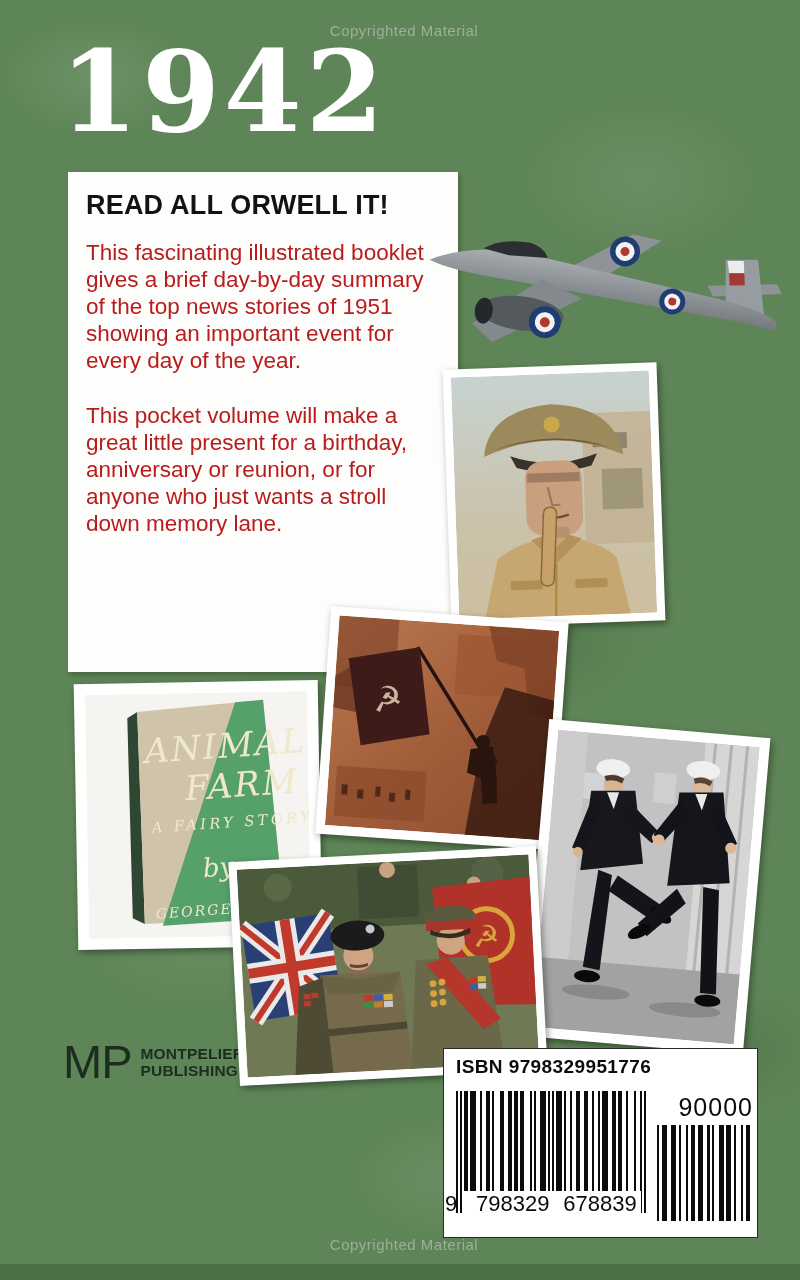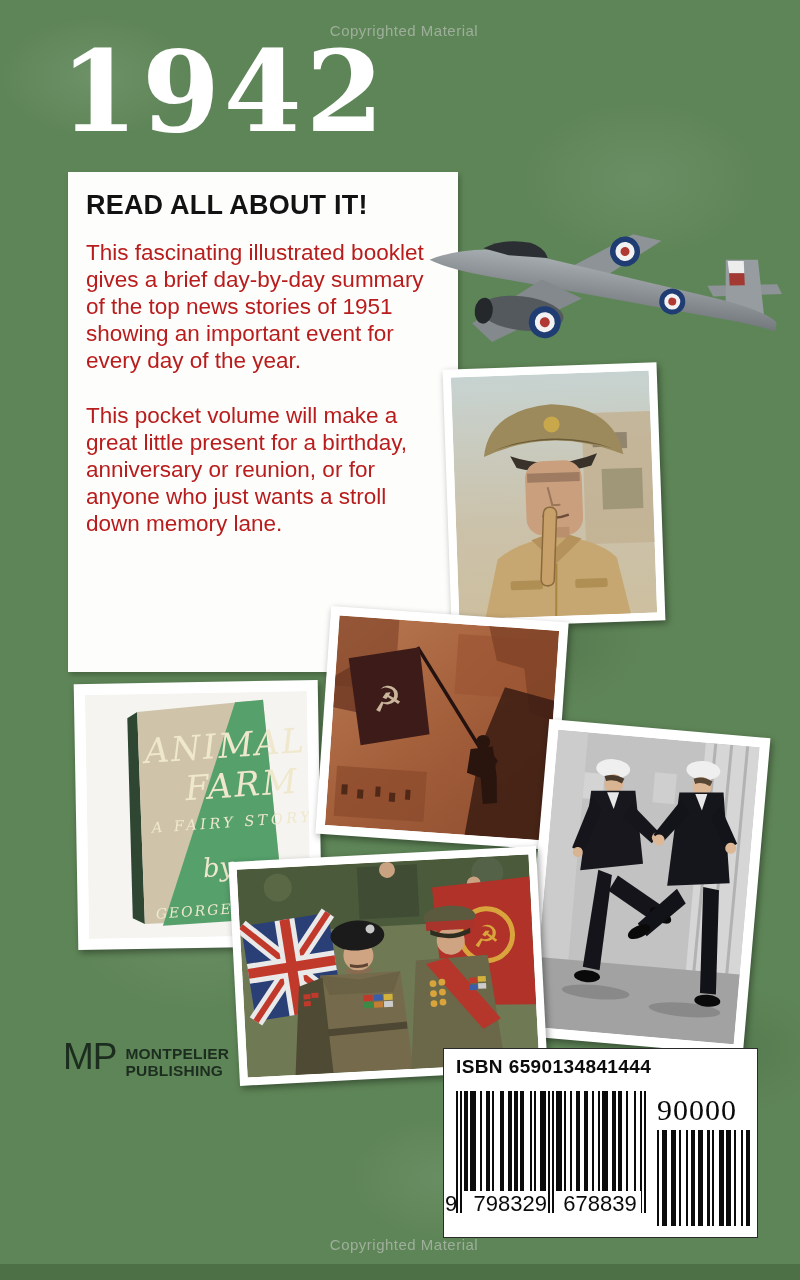--- a/index.html
+++ b/index.html
@@ -29,45 +29,45 @@
   .blurb p{margin:0 0 28px 0;font-size:22.5px;line-height:27px;color:#b91c1c;}
   .jet{position:absolute;left:420px;top:218px;width:380px;height:165px;z-index:2;}
   .photo{position:absolute;background:#fff;box-shadow:2px 3px 7px rgba(0,0,0,.4);box-sizing:border-box;}
   .photo-inner{width:100%;height:100%;overflow:hidden;display:block;}
   .photo-mac{left:447px;top:366px;width:214px;height:258px;padding:8px;transform:rotate(-2deg);z-index:3;}
   .photo-af{left:76px;top:682px;width:244px;height:266px;padding:11px;transform:rotate(-1deg);z-index:3;}
   .photo-reich{left:323px;top:614px;width:238px;height:228px;padding:9px;transform:rotate(4deg);z-index:4;}
   .photo-sailors{left:535px;top:728px;width:222px;height:318px;padding:10px;transform:rotate(5deg);z-index:5;}
   .photo-generals{left:234px;top:854px;width:308px;height:224px;padding:8px;transform:rotate(-3deg);z-index:6;}
   .publisher{position:absolute;left:63px;top:1038px;display:flex;align-items:flex-start;color:#1c2d1f;z-index:2;}
-  .publisher .initials{font-size:37px;line-height:1;font-weight:400;letter-spacing:-1px;}
+  .publisher .initials{font-size:47px;line-height:1;font-weight:400;letter-spacing:-1px;}
   .publisher .name{margin-left:9px;margin-top:7px;font-size:15.5px;font-weight:600;line-height:1.12;letter-spacing:.2px;}
   .barcode-box{position:absolute;left:443px;top:1048px;width:315px;height:190px;background:#fff;
     border:1px solid #2a2a2a;box-sizing:border-box;z-index:10;}
   .isbn-label{position:absolute;left:12px;top:7px;font-size:19px;font-weight:600;letter-spacing:.4px;color:#0c0c0c;}
   .barcode-main{position:absolute;left:12px;top:42px;width:192px;height:130px;}
   .barcode-bars{display:flex;align-items:flex-start;}
   .barcode-digits{position:absolute;left:0;top:100px;width:190px;height:26px;font-size:22px;color:#0b0b0b;}
   .barcode-digits .d9{position:absolute;left:-11px;top:0;background:transparent;}
-  .barcode-digits .g1{position:absolute;left:9px;top:0;width:82px;text-align:right;background:#fff;}
+  .barcode-digits .g1{position:absolute;left:20px;top:0;width:82px;text-align:left;background:#fff;}
   .barcode-digits .g2{position:absolute;left:103px;top:0;width:82px;text-align:center;background:#fff;}
   .barcode-addon{position:absolute;left:213px;top:44px;width:96px;}
-  .price-code{font-size:30px;color:#0b0b0b;text-align:left;margin:0 0 3px 0;letter-spacing:1px;font-family:Liberation Serif, serif;}
+  .price-code{font-size:25px;color:#0b0b0b;text-align:right;margin:0 0 3px 0;letter-spacing:1px;}
 </style>
 </head>
 <body>
 
 <div class="cover">
 
   <div class="copyright copy-top">Copyrighted Material</div>
 
   <div class="year-title">1942</div>
 
   <div class="blurb">
-    <h2>READ ALL ABOUT IT!</h2>
+    <h2>READ ALL ORWELL IT!</h2>
     <p>This fascinating illustrated booklet gives a brief day-by-day summary of the top news stories of 1951 showing an important event for every day of the year.</p>
     <p>This pocket volume will make a great little present for a birthday, anniversary or reunion, or for anyone who just wants a stroll down memory lane.</p>
   </div>
 
   <svg class="jet" viewBox="0 0 380 165">
     <defs>
       <linearGradient id="fus" x1="0" y1="0" x2="0" y2="1">
         <stop offset="0" stop-color="#a8aeb1"></stop>
           <stop offset="1" stop-color="#72787c"></stop>
       </linearGradient>
@@ -308,21 +308,21 @@
 
   <div class="publisher">
     <span class="initials">MP</span>
     <span class="name">
       <span>MONTPELIER</span><br>
       <span>PUBLISHING</span>
     </span>
   </div>
 
   <div class="barcode-box">
-    <div class="isbn-label">ISBN 6590134841444</div>
+    <div class="isbn-label">ISBN 9798329951776</div>
     <div class="barcode-main">
       <div class="barcode-bars">
           <div style="flex: 0 0 auto; width: 2px; height: 122px; background: rgb(11, 11, 11);"></div>
           <div style="flex: 0 0 auto; width: 2px; height: 100px; background: transparent;"></div>
           <div style="flex: 0 0 auto; width: 2px; height: 122px; background: rgb(11, 11, 11);"></div>
           <div style="flex: 0 0 auto; width: 2px; height: 100px; background: transparent;"></div>
           <div style="flex: 0 0 auto; width: 4px; height: 100px; background: rgb(11, 11, 11);"></div>
           <div style="flex: 0 0 auto; width: 2px; height: 100px; background: transparent;"></div>
           <div style="flex: 0 0 auto; width: 6px; height: 100px; background: rgb(11, 11, 11);"></div>
           <div style="flex: 0 0 auto; width: 4px; height: 100px; background: transparent;"></div>

